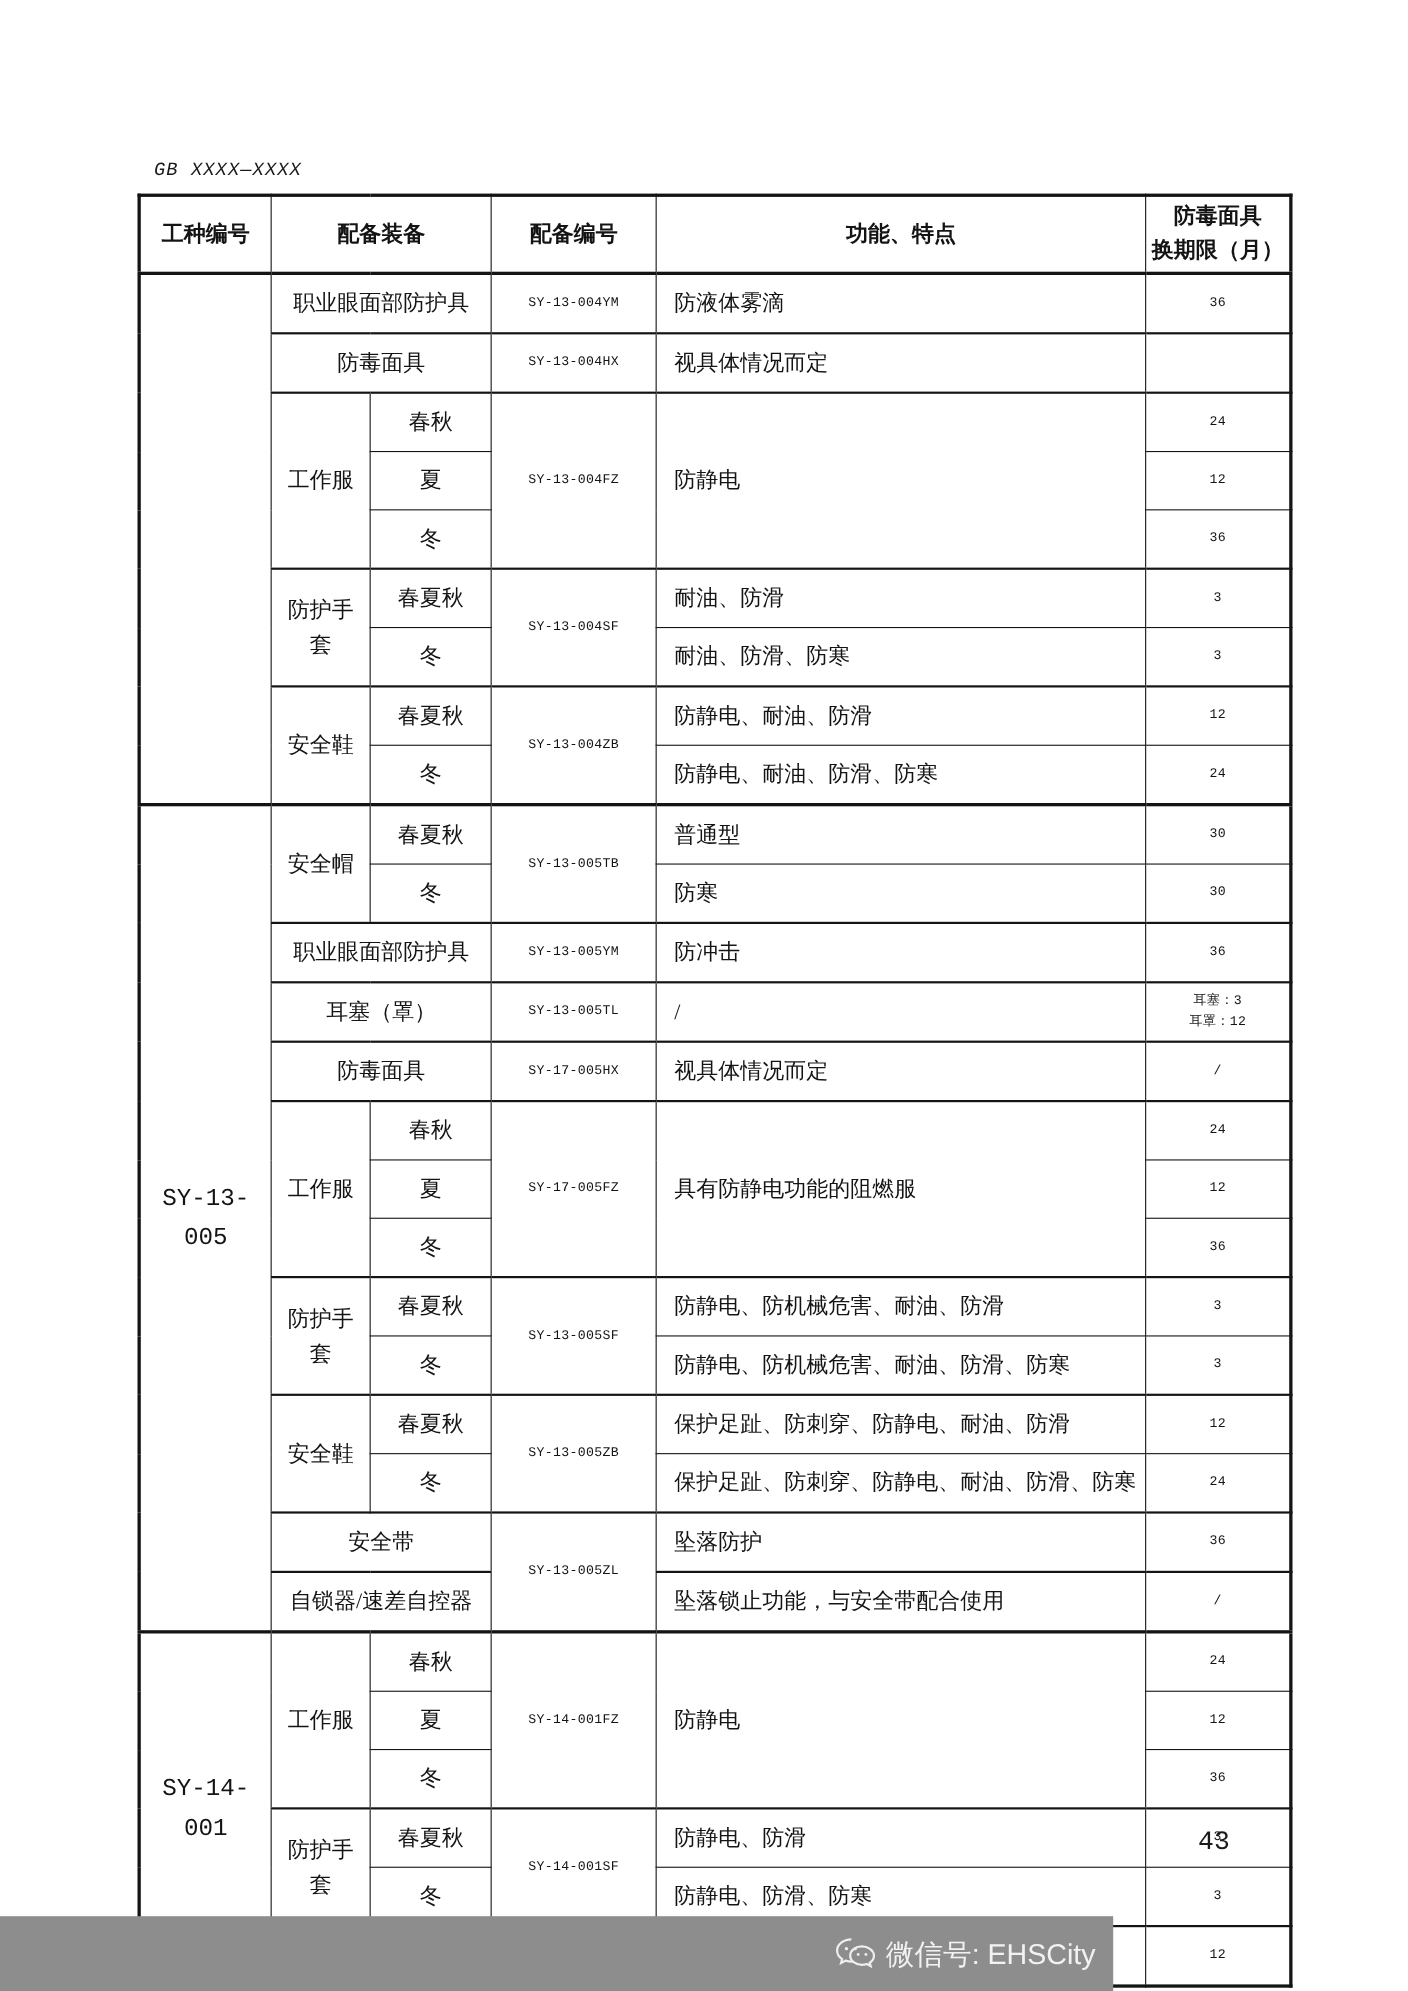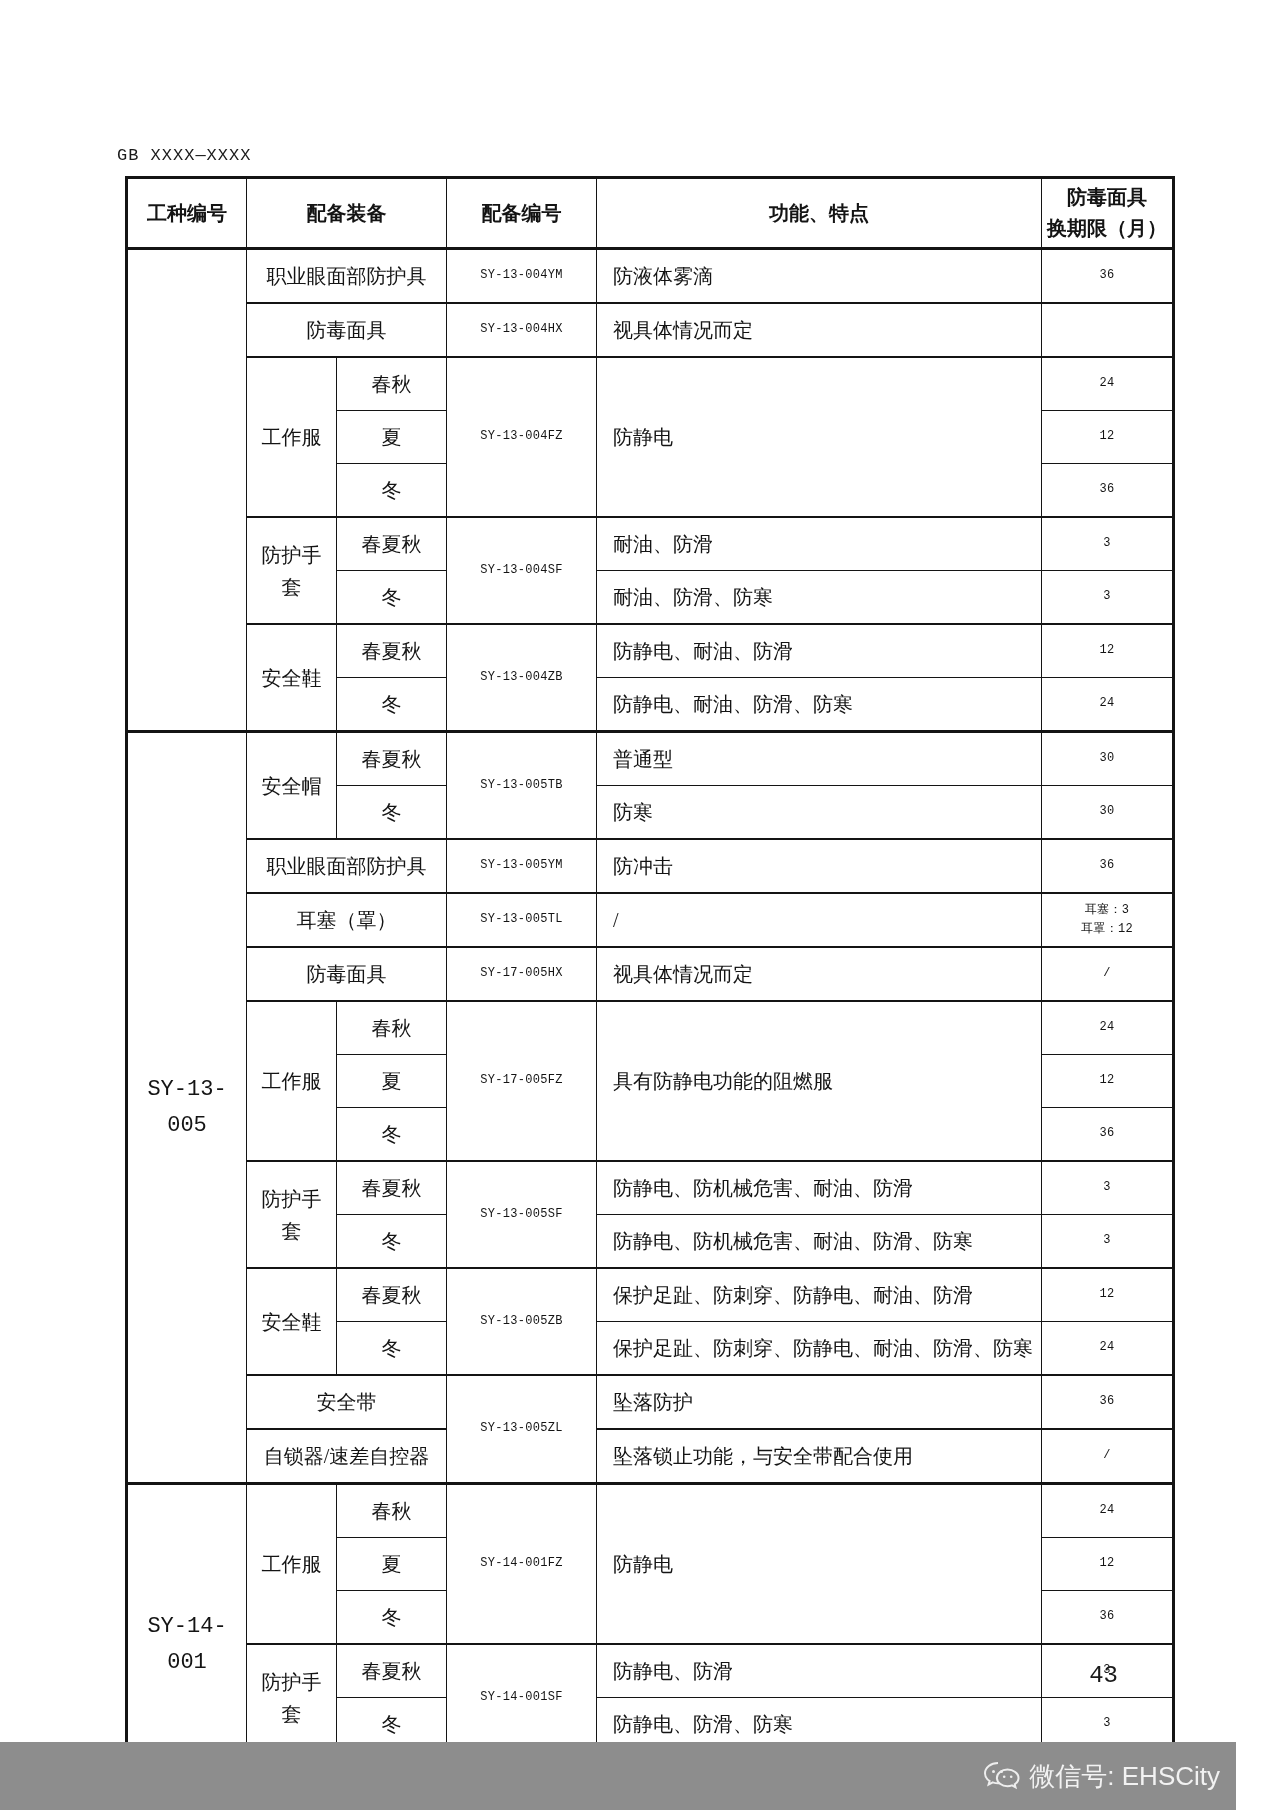--- a/index.html
+++ b/index.html
@@ -8,23 +8,23 @@
     background:#ffffff;
     font-family:"Liberation Serif","DejaVu Serif",serif;
     color:#141414;
     position:relative;
   }
   .page{
     position:absolute;left:0;top:0;width:1280px;height:1742px;
     background:#ffffff;
   }
   .doc-code{
-    position:absolute;left:117px;top:146px;
+    position:absolute;left:140px;top:146px;
     font-family:"Liberation Mono","DejaVu Sans Mono",monospace;
-    font-size:17px;letter-spacing:1px;color:#1a1a1a;
+    font-size:17px;letter-spacing:1px;color:#1a1a1a;font-style:italic;
   }
   table.ppe{
     position:absolute;left:125px;top:176px;
     width:1047px;
     border-collapse:collapse;
     border:3px solid #141414;
     table-layout:fixed;
   }
   col.c-job{width:120px;}
   col.c-equip{width:90px;}
@@ -59,21 +59,21 @@
   td.job{
     font-family:"Liberation Mono","DejaVu Sans Mono",monospace;
     font-size:22px;
   }
   .page-number{
     position:absolute;right:162px;top:1662px;
     font-family:"Liberation Mono","DejaVu Sans Mono",monospace;
     font-size:24px;color:#1a1a1a;
   }
   .footer-bar{
-    position:absolute;left:0;top:1742px;width:1236px;height:68px;
+    position:absolute;left:0;top:1742px;width:1012px;height:68px;
     background:#8d8d8d;
     display:flex;align-items:center;justify-content:flex-end;
     padding-right:16px;box-sizing:border-box;
   }
   .wechat-wrap{display:flex;align-items:center;gap:8px;}
   .wechat-label{
     font-family:"Liberation Sans","DejaVu Sans",sans-serif;
     font-size:26px;color:#f2f2f2;
   }
   .wechat-icon-svg{display:block;}

